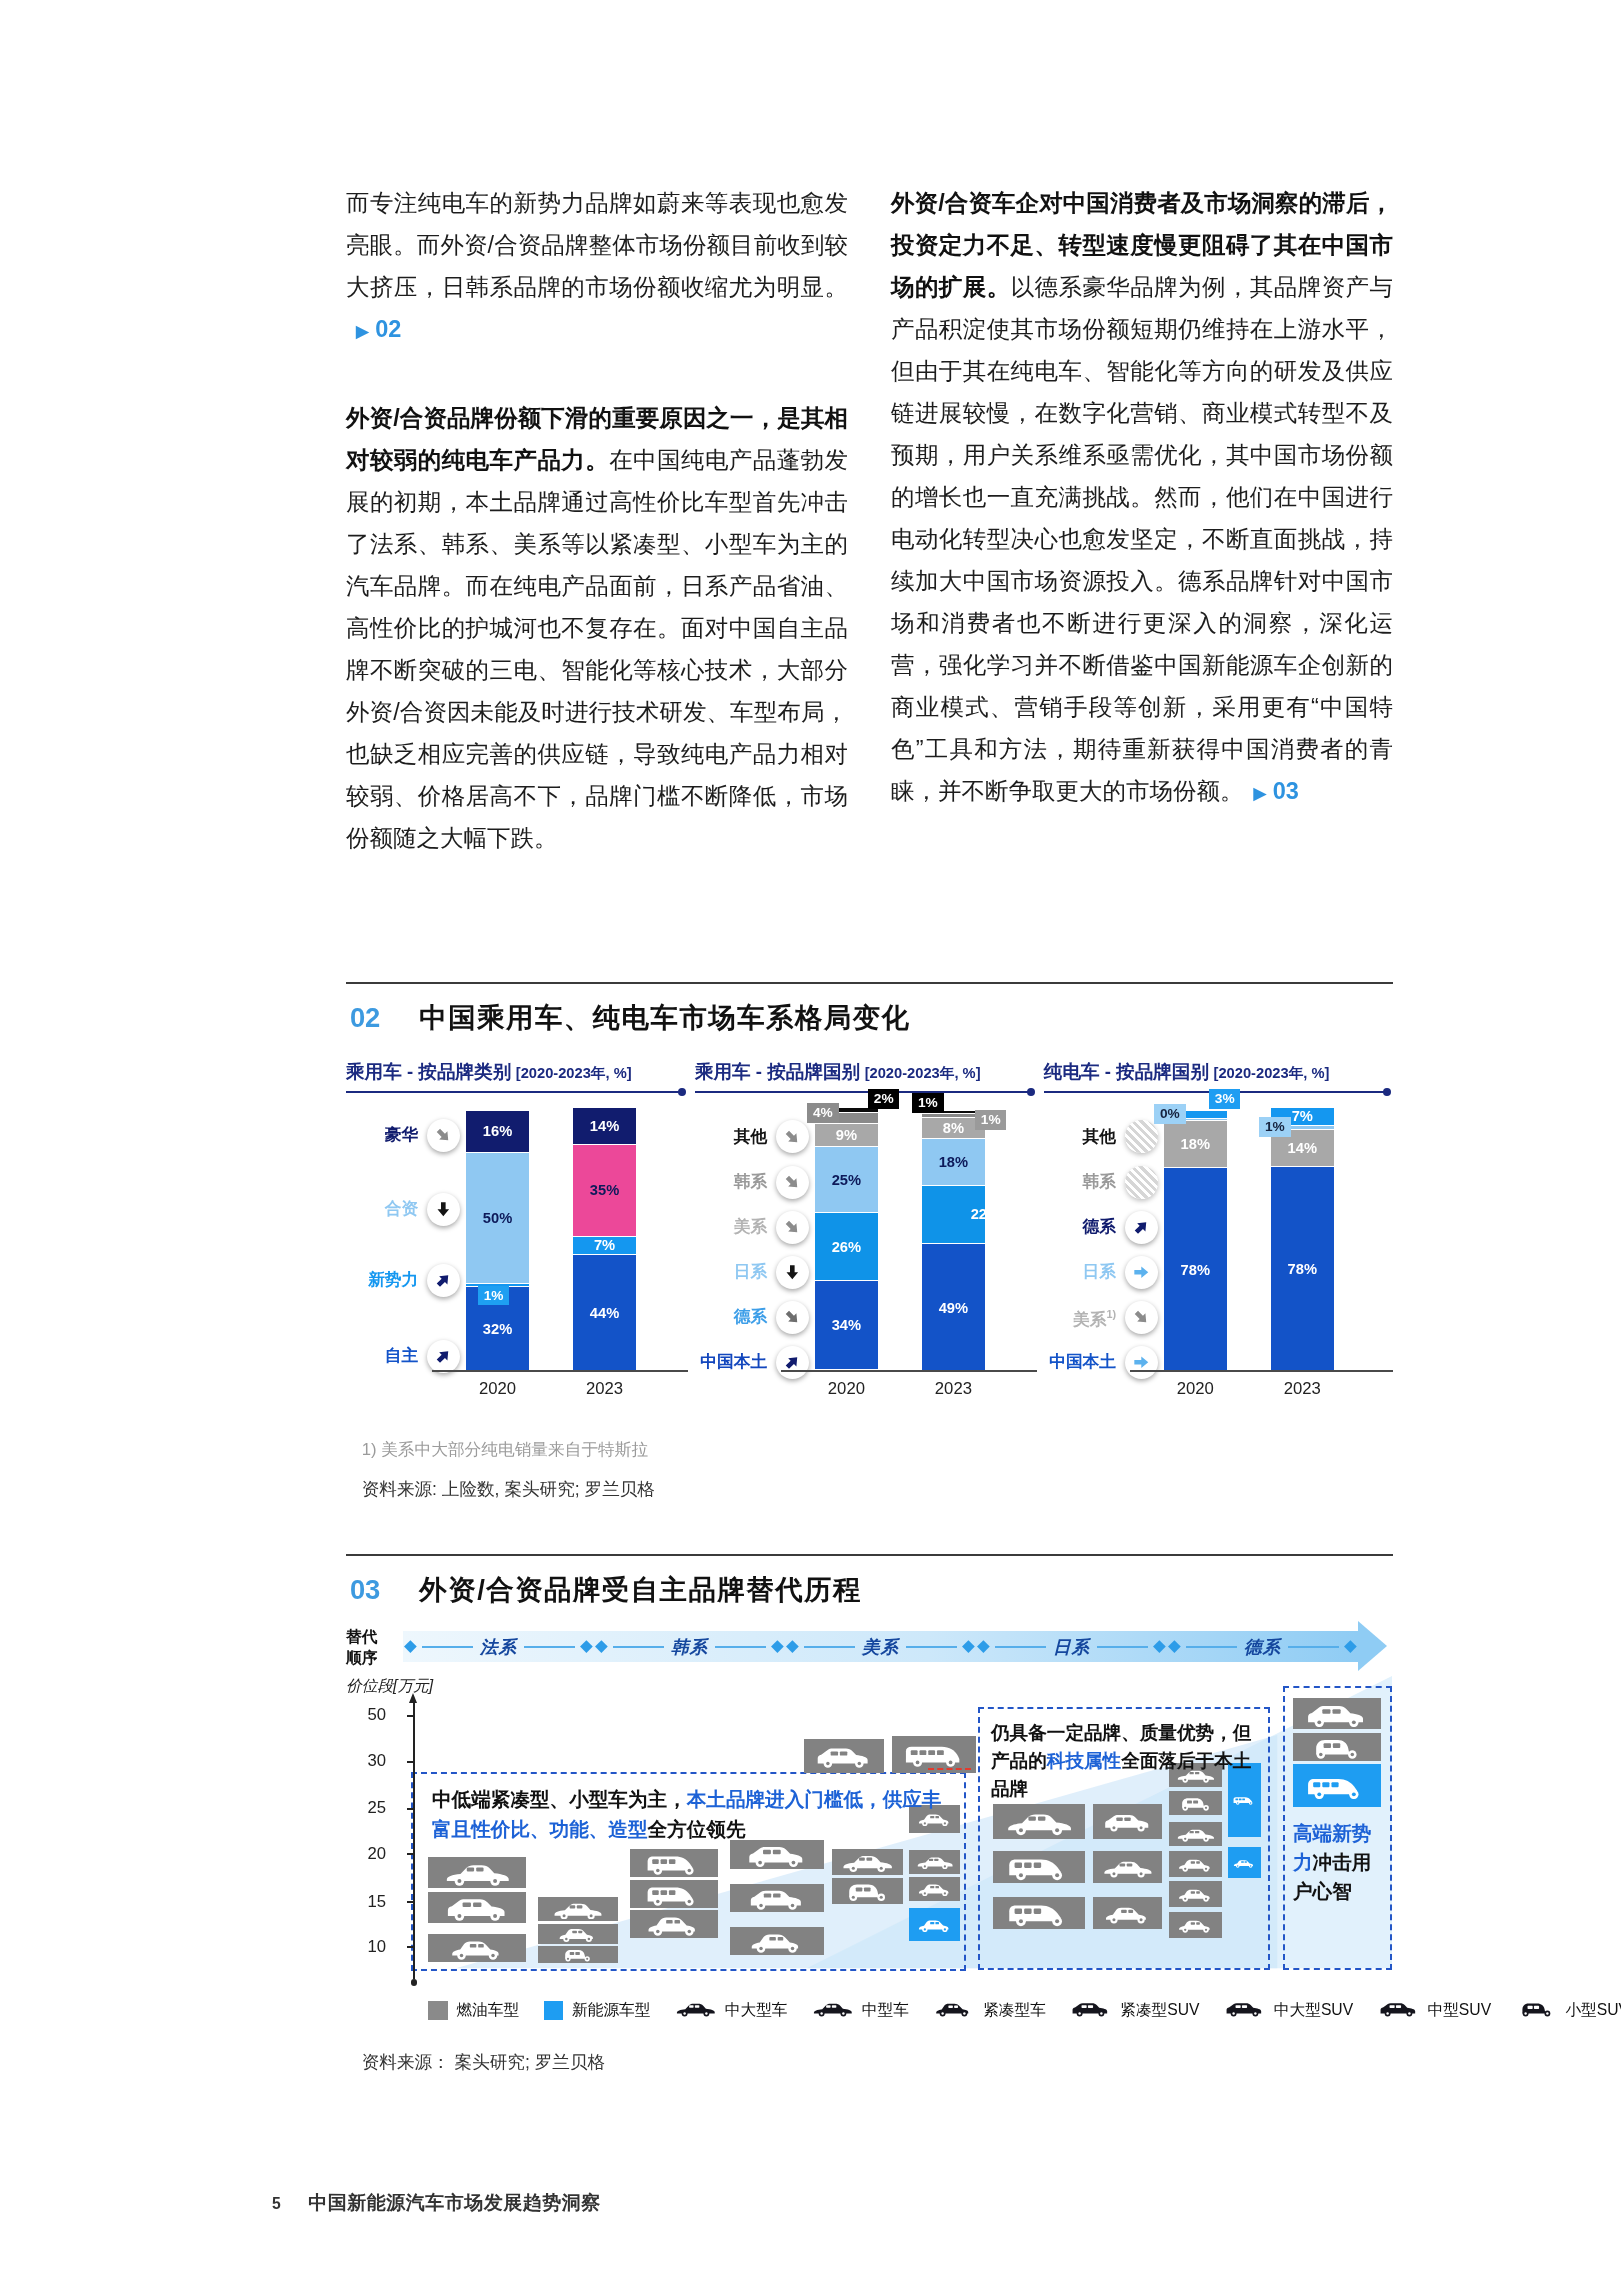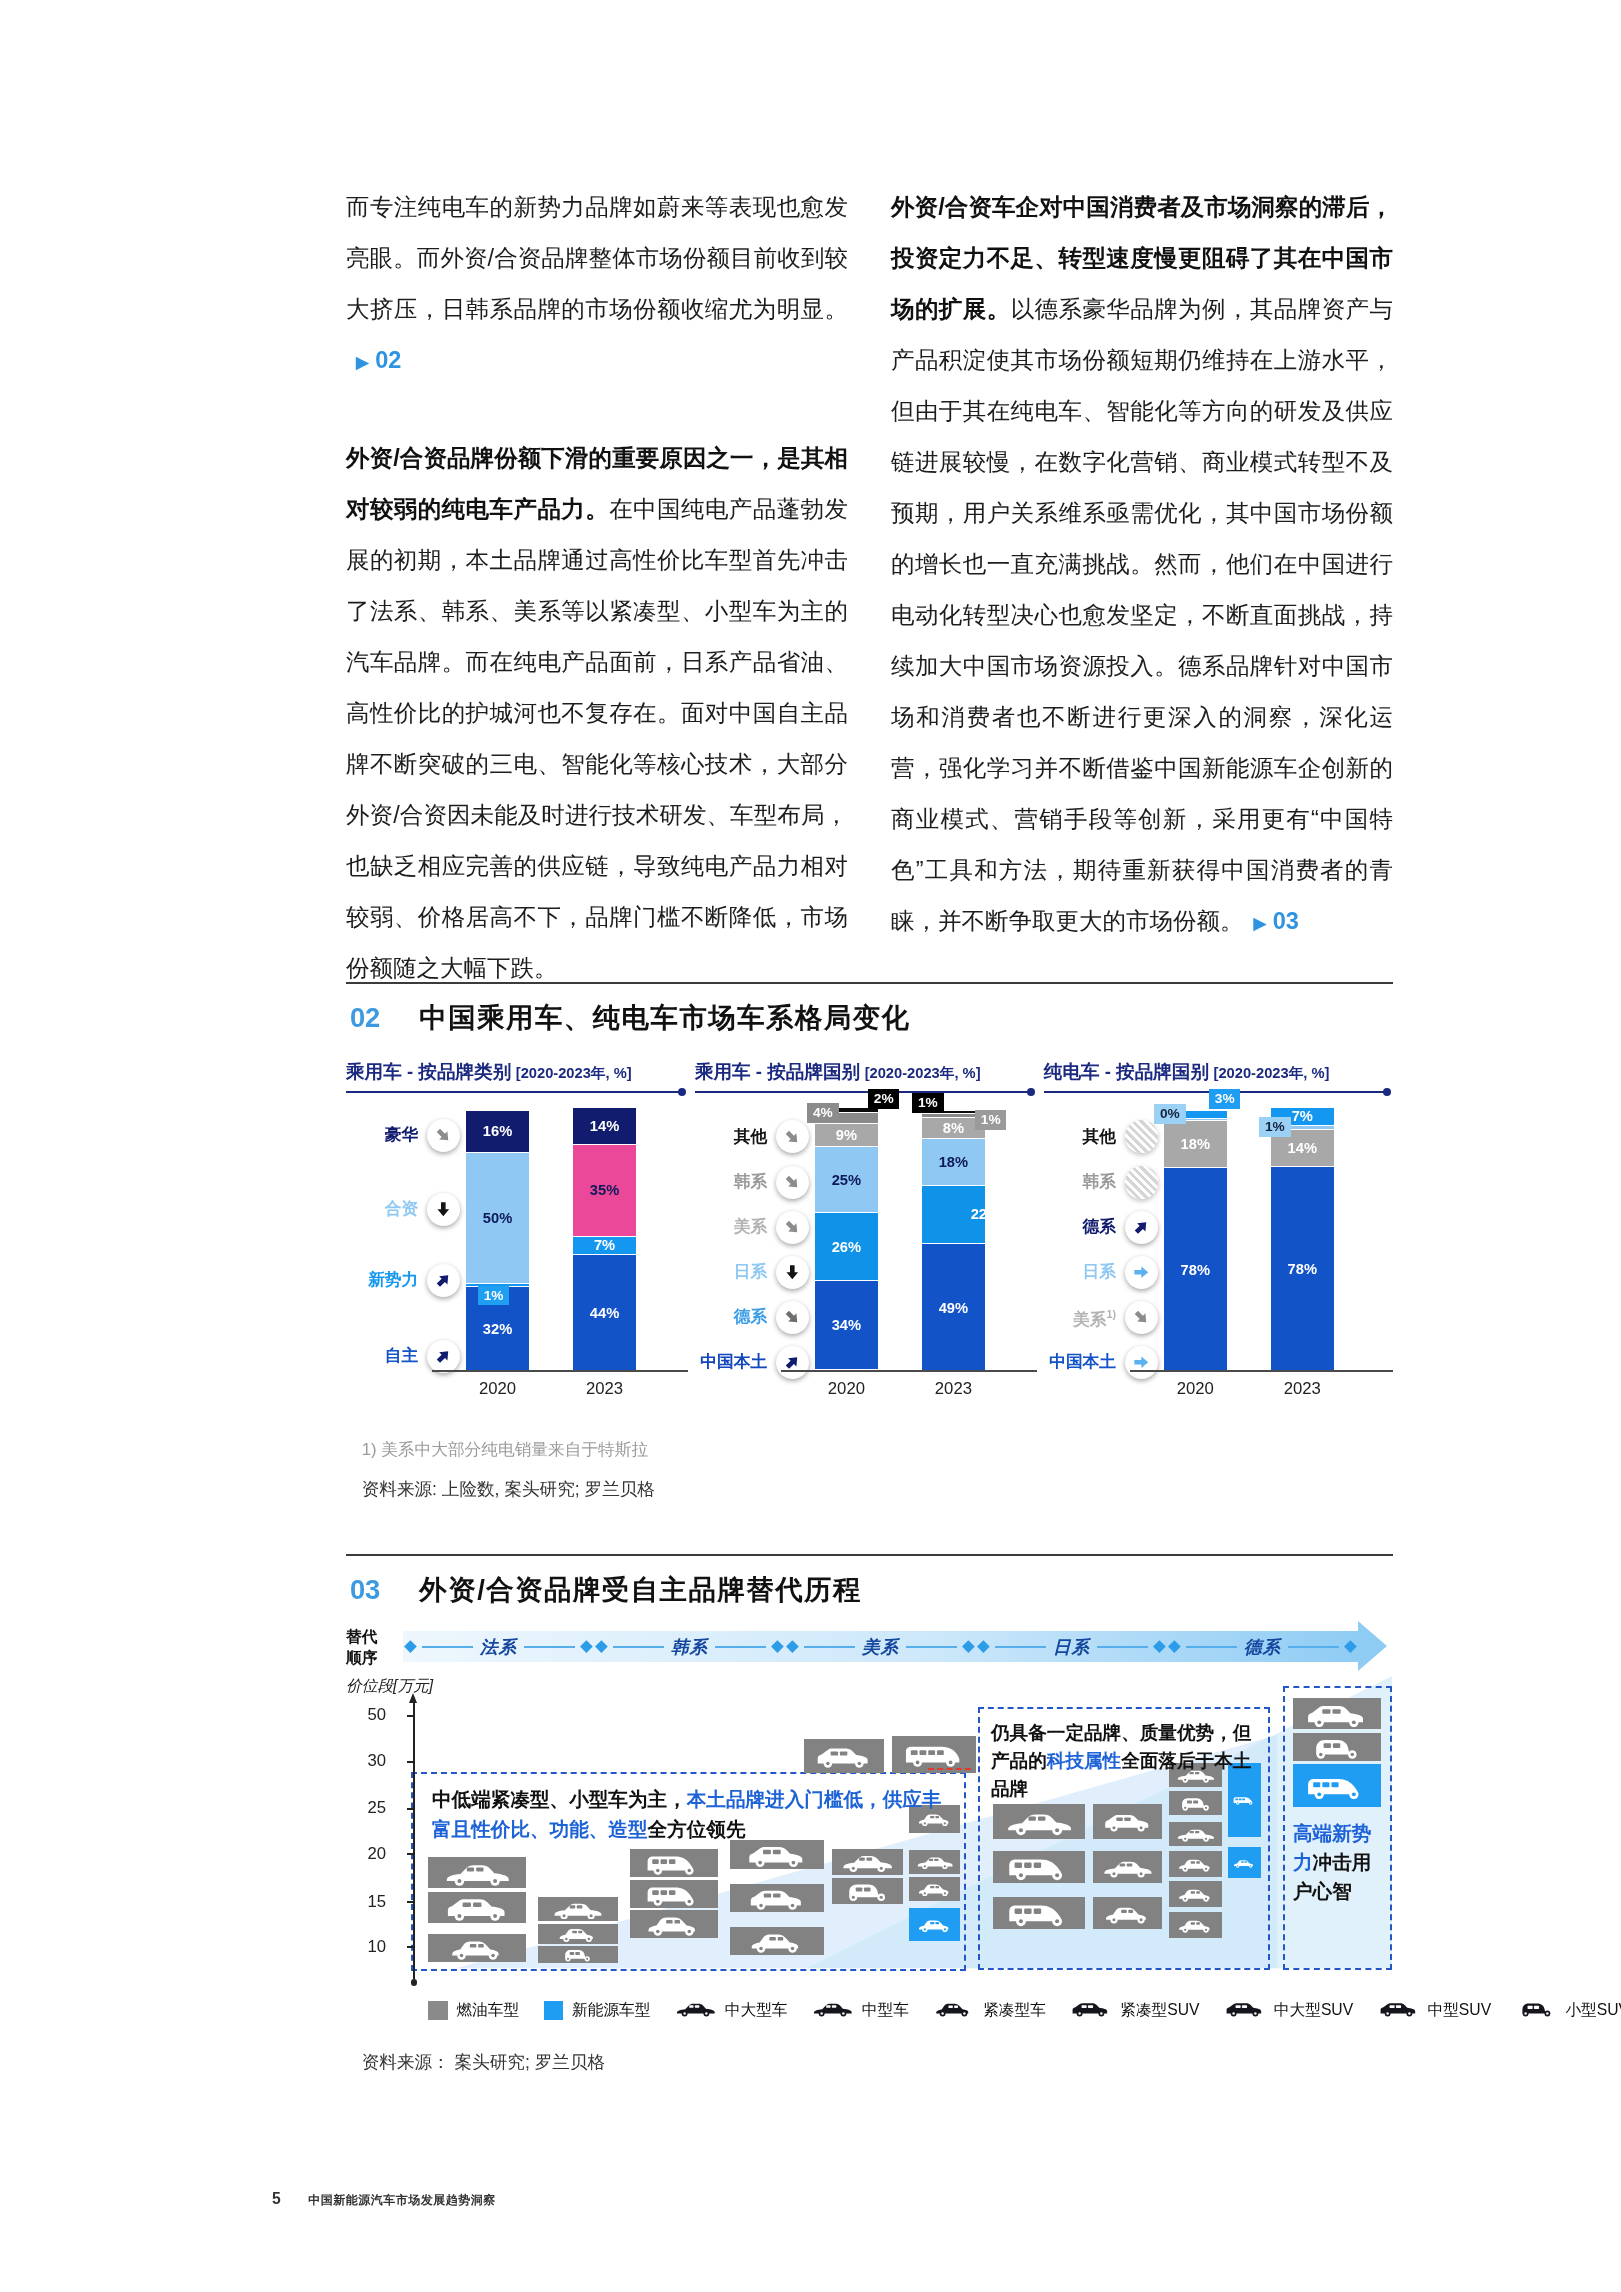--- a/index.html
+++ b/index.html
@@ -1,20 +1,20 @@
 <!DOCTYPE html>
 <html><head>
 <meta charset="utf-8">
 <style>
   html,body{margin:0;padding:0;background:#e8e8e8}
   .page{position:relative;width:1621px;height:2293px;background:#ffffff;margin:0 auto;
         font-family:"Liberation Sans","DejaVu Sans",sans-serif;color:#1c1c1c;overflow:hidden}
   
   .intro{position:absolute;left:346px;top:182px;width:1047px;display:flex;gap:43px}
-  .col{width:502px;font-size:23.5px;line-height:51px;text-align:justify;color:#1d1d1d}
+  .col{width:502px;font-size:23.5px;line-height:42px;text-align:justify;color:#1d1d1d}
   .col p{margin:0 0 45px 0}
   .col strong{color:#111}
   .ref{color:#2e93e0;font-weight:bold;white-space:nowrap;cursor:pointer}
   .ref .tri{font-size:17.6px;margin:0 5.9px 0 9.8px}
   
   .section{position:absolute;left:346px;width:1047px}
   .sec02{top:982px}
   .sec03{top:1554px}
   .rule{border-top:2.5px solid #3b3b3b}
   .sec-head{display:flex;gap:39px;margin:15.7px 0 0 3.9px;align-items:baseline}
@@ -79,21 +79,21 @@
   .carbox.blue{background:#1e9df2}
   .carbox svg{width:74%;max-height:88%}
   .redline{position:absolute;right:4.9px;bottom:2.9px;width:43px;border-top:2.5px dashed #e23b2e}
   .d-legend{display:flex;align-items:center;gap:24.5px;margin:13.7px 0 0 82px;font-size:15.7px;color:#111;z-index:4}
   .d-legend .li{display:flex;align-items:center;gap:8.8px;white-space:nowrap}
   .d-legend .sw{width:19.6px;height:19.6px;display:inline-block}
   .src3{margin-top:29px}
   
   .footer{position:absolute;left:272px;top:2190px;display:flex;gap:27.4px;align-items:baseline;color:#333}
   .fnum{font-size:15.7px;font-weight:600}
-  .ftitle{font-size:12px;font-weight:600;letter-spacing:0.5px}
+  .ftitle{font-size:19px;font-weight:600;letter-spacing:0.5px}
 </style>
 </head>
 <body>
 
 <div class="page">
 
   <div class="intro">
     <div class="col">
       <p><span>而专注纯电车的新势力品牌如蔚来等表现也愈发亮眼。而外资/合资品牌整体市场份额目前收到较大挤压，日韩系品牌的市场份额收缩尤为明显。</span><span class="ref"><span class="tri">▶</span><span>02</span></span></p>
       <p><strong>外资/合资品牌份额下滑的重要原因之一，是其相对较弱的纯电车产品力。</strong><span>在中国纯电产品蓬勃发展的初期，本土品牌通过高性价比车型首先冲击了法系、韩系、美系等以紧凑型、小型车为主的汽车品牌。而在纯电产品面前，日系产品省油、高性价比的护城河也不复存在。面对中国自主品牌不断突破的三电、智能化等核心技术，大部分外资/合资因未能及时进行技术研发、车型布局，也缺乏相应完善的供应链，导致纯电产品力相对较弱、价格居高不下，品牌门槛不断降低，市场份额随之大幅下跌。</span></p>

